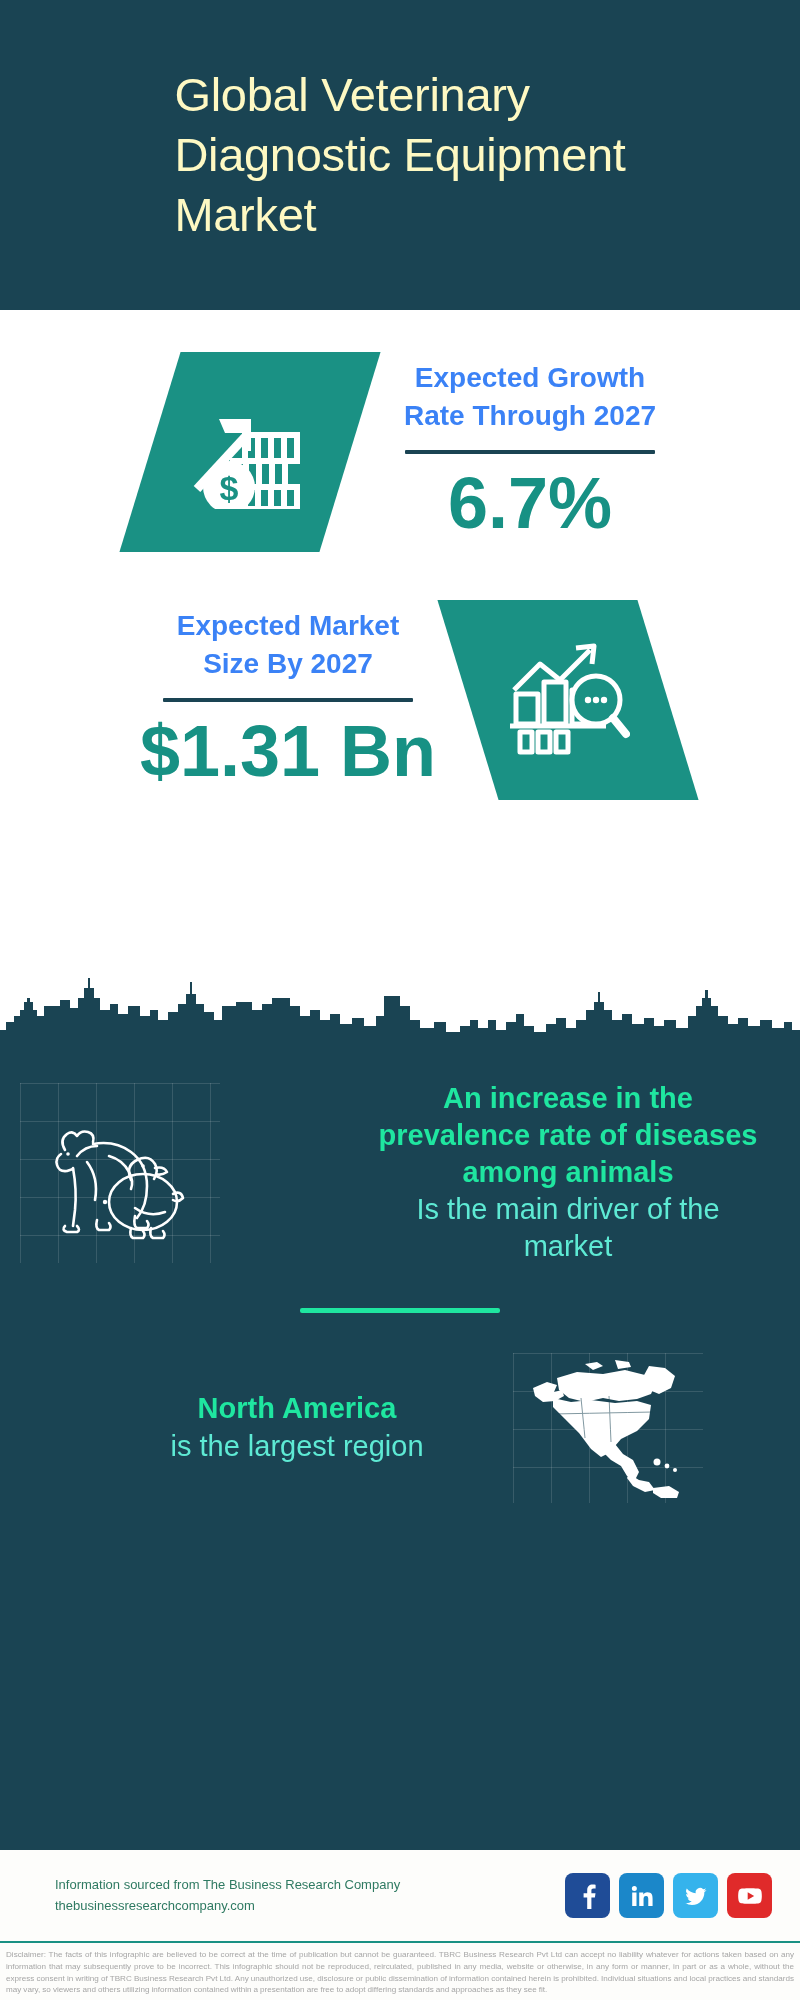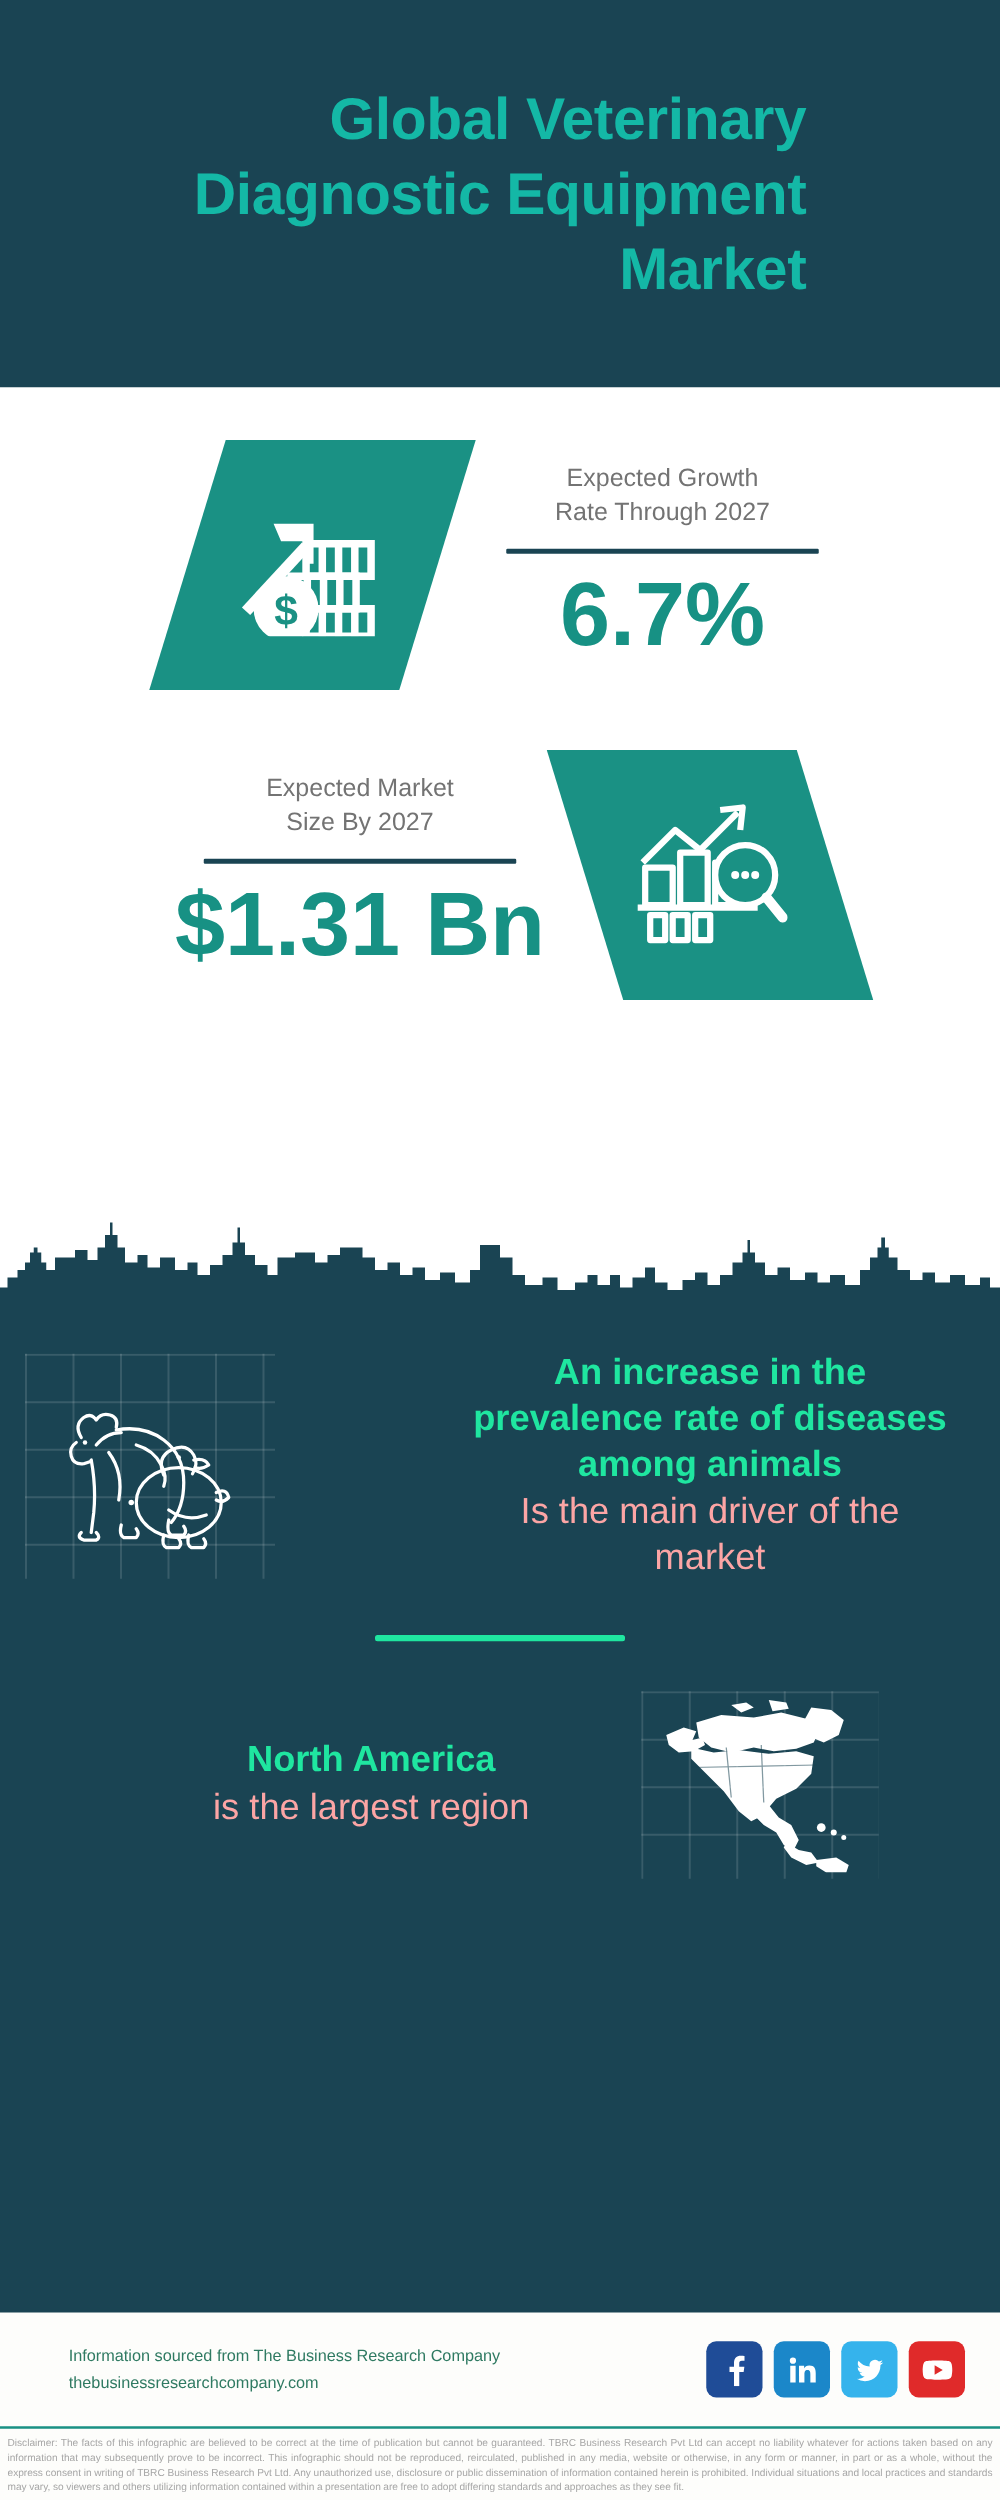--- a/index.html
+++ b/index.html
@@ -17,25 +17,25 @@
   }
 
   
   .header {
     background:#1a4453;
     height:310px;
     display:flex; align-items:center; justify-content:center;
     padding:0 40px;
   }
   .header-title {
-    color:#14b8a6;
+    color:#fef9c3;
     font-size:47px;
-    font-weight:bold;
+    font-weight:normal;
     line-height:1.28;
-    text-align:right;
+    text-align:left;
     letter-spacing:-0.3px;
   }
 
   
   .stats {
     background:#ffffff;
     position:relative;
     flex:0 0 670px;
     padding-top:18px;
   }
@@ -61,23 +61,23 @@
   .badge.skew-left  { transform:skewX(17deg); }
   .badge .glyph { display:block; }
   .badge.skew-right .glyph { transform:skewX(17deg); }
   .badge.skew-left  .glyph { transform:skewX(-17deg); }
 
   .stat-text {
     width:360px;
     text-align:center;
   }
   .stat-label {
-    color:#737373;
-    font-size:20px;
-    font-weight:normal;
+    color:#3b82f6;
+    font-size:28px;
+    font-weight:bold;
     line-height:1.33;
   }
   .stat-rule {
     width:250px; height:4px;
     background:#1a4453;
     margin:16px auto 8px auto;
     border-radius:1px;
   }
   .stat-value {
     color:#179184;
@@ -132,21 +132,21 @@
     text-align:center;
     padding-left:6px;
   }
   .accent-line {
     color:#1fe6a0;
     font-size:29px;
     font-weight:bold;
     line-height:1.28;
   }
   .plain-line {
-    color:#fca5a5;
+    color:#5eead4;
     font-size:29px;
     font-weight:normal;
     line-height:1.28;
   }
 
   .divider-green {
     width:200px; height:5px;
     background:#1fe6a0;
     margin:42px auto 0 auto;
     border-radius:2px;

